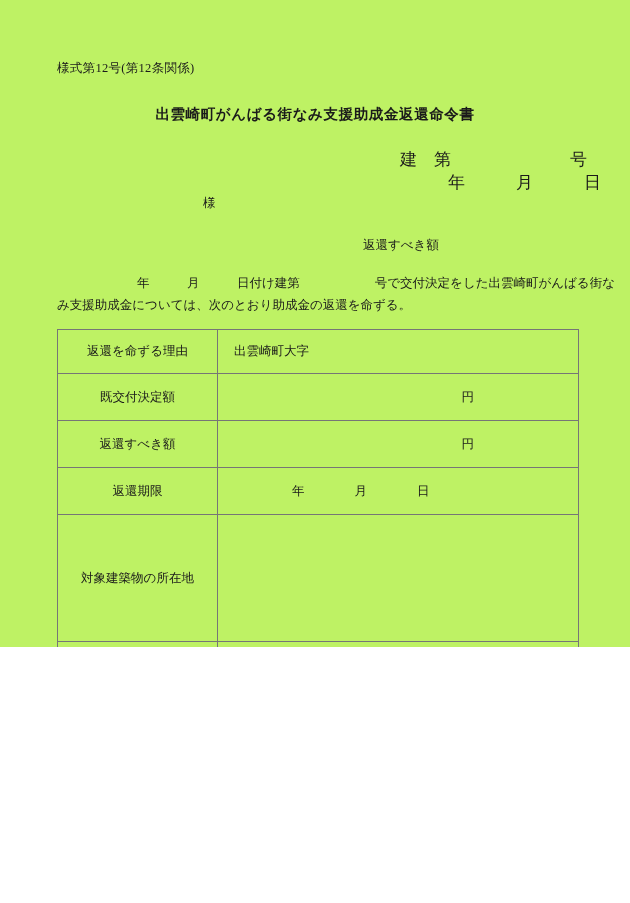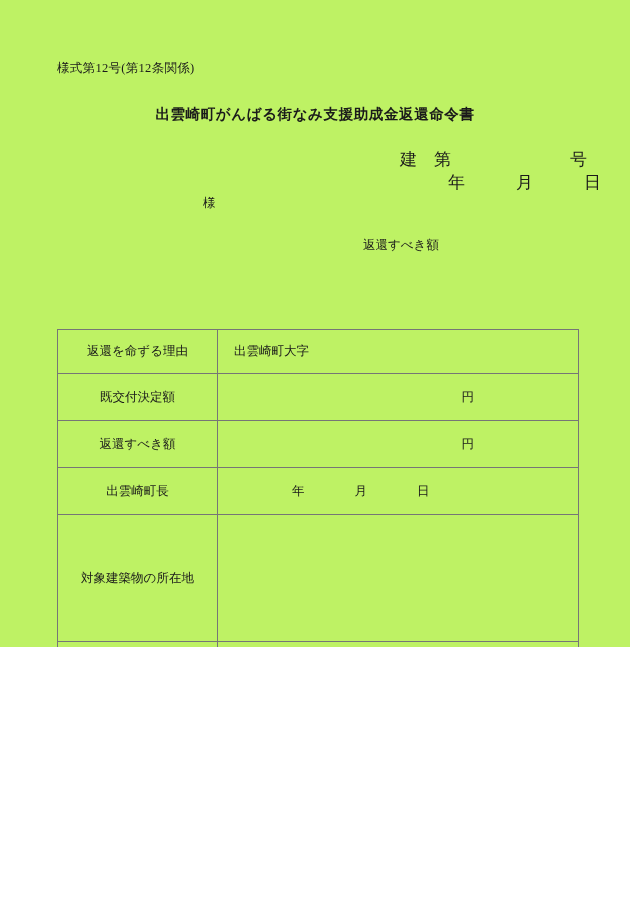--- a/index.html
+++ b/index.html
@@ -146,20 +146,24 @@
 
   <div class="docnum-block">
     <span class="docnum-line">建　第　　　　　　　号</span>
     <span class="docnum-line indent">年　　　月　　　日</span>
   </div>
 
   <div class="addressee">様</div>
 
   <div class="issuer">返還すべき額</div>
 
+  <div class="body-text">
+    <span class="body-line" style="padding-left:80px;">年　　　月　　　日付け建第　　　　　　号で交付決定をした出雲崎町がんばる街な</span>
+    <span class="body-line">み支援助成金については、次のとおり助成金の返還を命ずる。</span>
+  </div>
 
   <table class="form-table">
     <tbody>
       <tr class="r-h1">
         <td class="cell-label">返還を命ずる理由</td>
         <td class="cell-value">
           <span class="val-pad">出雲崎町大字</span>
         </td>
       </tr>
       <tr class="r-h2">
@@ -168,21 +172,21 @@
           <span class="val-yen">円</span>
         </td>
       </tr>
       <tr class="r-h3">
         <td class="cell-label">返還すべき額</td>
         <td class="cell-value">
           <span class="val-yen">円</span>
         </td>
       </tr>
       <tr class="r-h4">
-        <td class="cell-label">出雲崎町長</td>
+        <td class="cell-label">返還期限</td>
         <td class="cell-value">
           <span class="val-date">年　　　　月　　　　日</span>
         </td>
       </tr>
       <tr class="r-h5">
         <td class="cell-label">対象建築物の所在地</td>
         <td class="cell-value">
           <span class="val-pad"></span>
         </td>
       </tr>

